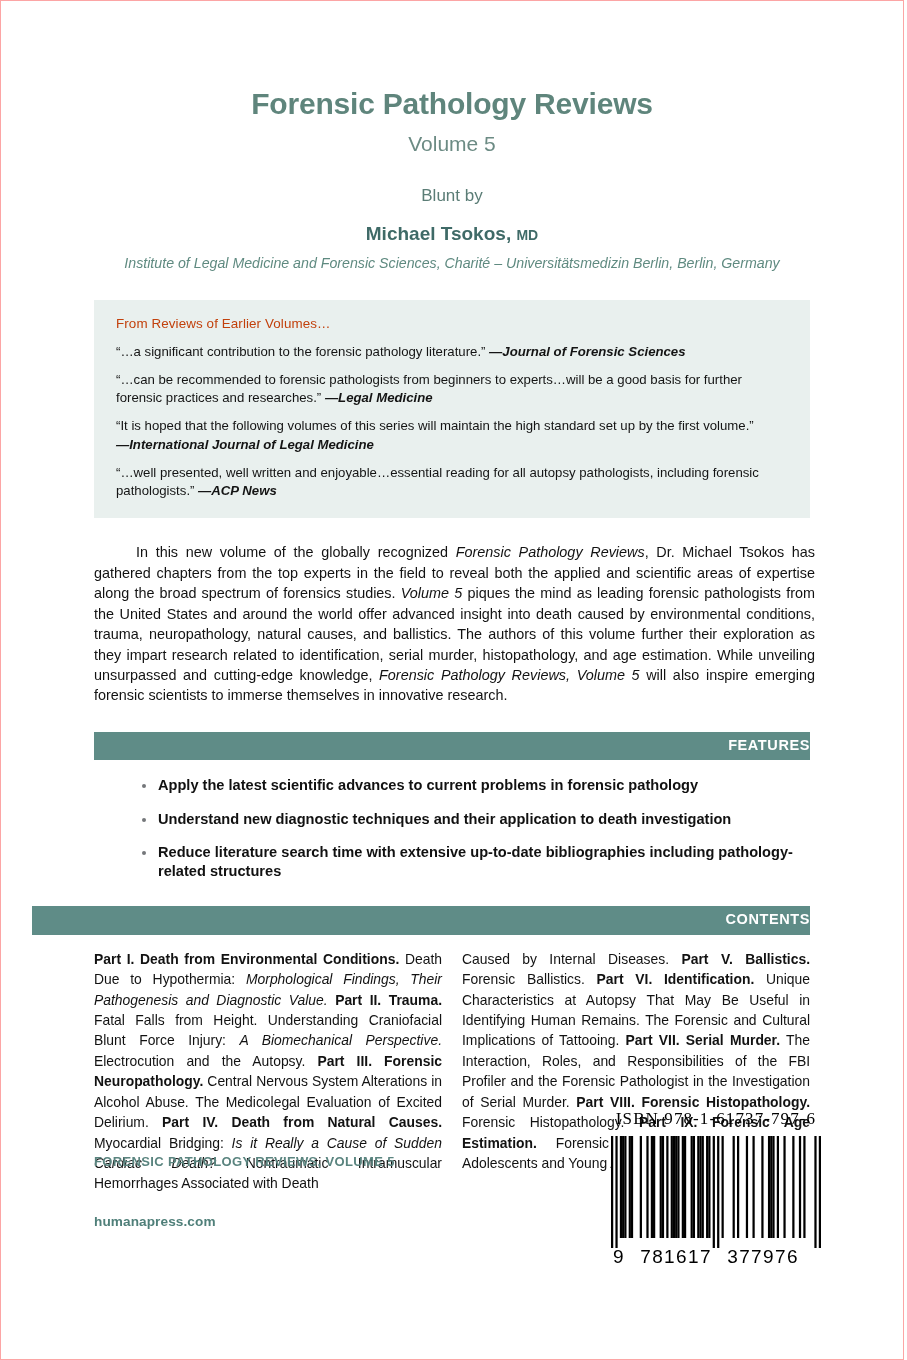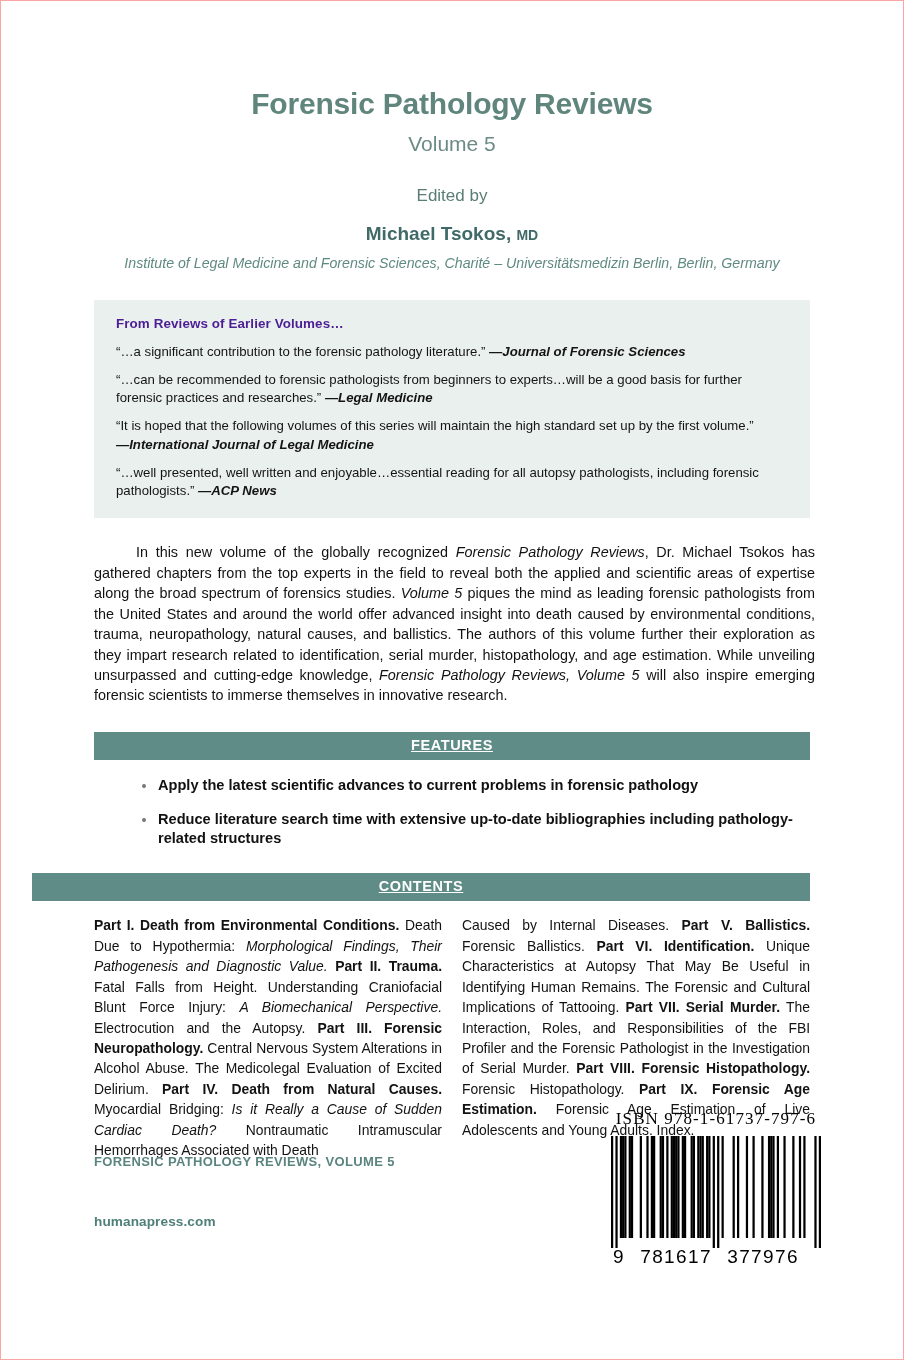--- a/index.html
+++ b/index.html
@@ -71,22 +71,22 @@
   }
 
   
   .reviews-box {
     margin: 28px 93px 0 93px;
     background: #e9f0ee;
     padding: 16px 22px 18px 22px;
   }
   .reviews-heading {
     font-size: 13.4px;
-    font-weight: bold;
-    color: #4c1d95;
+    font-weight: normal;
+    color: #c2410c;
     margin-bottom: 12px;
     letter-spacing: 0.1px;
   }
   .review-item {
     font-size: 13.2px;
     color: #141414;
     line-height: 1.38;
     margin-bottom: 10px;
     text-indent: 0;
     padding-left: 0;
@@ -108,27 +108,26 @@
     text-align: justify;
     text-indent: 42px;
   }
   .description i { font-style: italic; }
 
   
   .section-bar {
     margin: 26px 93px 0 93px;
     background: #5f8c87;
     color: #ffffff;
-    text-align: center;
+    text-align: right;
     font-size: 14.5px;
     font-weight: bold;
     letter-spacing: 0.6px;
     padding: 5px 0 6px 0;
     line-height: 1.2;
-    text-decoration: underline;
   }
   .section-bar.contents-bar {
     margin-top: 25px;
     margin-left: 31px;
   }
 
   
   .features-list {
     margin: 16px 93px 0 93px;
     padding: 0;
@@ -234,21 +233,21 @@
   }
 </style>
 </head>
 <body>
 
 <div class="cover">
 
   <div class="header">
     <div class="book-title">Forensic Pathology Reviews</div>
     <div class="book-volume">Volume 5</div>
-    <div class="edited-by">Edited by</div>
+    <div class="edited-by">Blunt by</div>
     <div class="editor-name">
       <span>Michael Tsokos</span><span>,</span>
       <span class="degree">MD</span>
     </div>
     <div class="editor-affil">Institute of Legal Medicine and Forensic Sciences, Charité – Universitätsmedizin Berlin, Berlin, Germany</div>
   </div>
 
   <div class="reviews-box">
     <div class="reviews-heading">From Reviews of Earlier Volumes…</div>
     <div id="reviews-list">
@@ -257,20 +256,21 @@
         <div class="review-item"><span class="cont">“It is hoped that the following volumes of this series will maintain the high standard set up by the first volume.”  </span><span class="src">—International Journal of Legal Medicine</span></div>
         <div class="review-item"><span class="cont">“…well presented, well written and enjoyable…essential reading for all autopsy pathologists, including forensic pathologists.”  </span><span class="src">—ACP News</span></div>
       </div>
   </div>
 
   <div class="description" id="description"><span>In this new volume of the globally recognized </span><i>Forensic Pathology Reviews</i><span>, Dr. Michael Tsokos has gathered chapters from the top experts in the field to reveal both the applied and scientific areas of expertise along the broad spectrum of forensics studies. </span><i>Volume 5</i><span> piques the mind as leading forensic pathologists from the United States and around the world offer advanced insight into death caused by environmental conditions, trauma, neuropathology, natural causes, and ballistics. The authors of this volume further their exploration as they impart research related to identification, serial murder, histopathology, and age estimation. While unveiling unsurpassed and cutting-edge knowledge, </span><i>Forensic Pathology Reviews, Volume 5</i><span> will also inspire emerging forensic scientists to immerse themselves in innovative research.</span></div>
 
   <div class="section-bar">FEATURES</div>
   <ul class="features-list" id="features-list">
       <li class="feature-item"><span class="feature-bullet"></span><span>Apply the latest scientific advances to current problems in forensic pathology</span></li>
+      <li class="feature-item"><span class="feature-bullet"></span><span>Understand new diagnostic techniques and their application to death investigation</span></li>
       <li class="feature-item"><span class="feature-bullet"></span><span>Reduce literature search time with extensive up-to-date bibliographies including pathology-related structures</span></li>
     </ul>
 
   <div class="section-bar contents-bar">CONTENTS</div>
   <div class="contents-cols">
     <div class="contents-col" id="contents-left"><b>Part I. Death from Environmental Conditions.</b><span> Death Due to Hypothermia: </span><i>Morphological Findings, Their Pathogenesis and Diagnostic Value.</i><span> </span><b>Part II. Trauma.</b><span> Fatal Falls from Height. Understanding Craniofacial Blunt Force Injury: </span><i>A Biomechanical Perspective.</i><span> Electrocution and the Autopsy. </span><b>Part III. Forensic Neuropathology.</b><span> Central Nervous System Alterations in Alcohol Abuse. The Medicolegal Evaluation of Excited Delirium. </span><b>Part IV. Death from Natural Causes.</b><span> Myocardial Bridging: </span><i>Is it Really a Cause of Sudden Cardiac Death?</i><span> Nontraumatic Intramuscular Hemorrhages Associated with Death</span></div>
     <div class="contents-col" id="contents-right"><span>Caused by Internal Diseases. </span><b>Part V. Ballistics.</b><span> Forensic Ballistics. </span><b>Part VI. Identification.</b><span> Unique Characteristics at Autopsy That May Be Useful in Identifying Human Remains. The Forensic and Cultural Implications of Tattooing. </span><b>Part VII. Serial Murder.</b><span> The Interaction, Roles, and Responsibilities of the FBI Profiler and the Forensic Pathologist in the Investigation of Serial Murder. </span><b>Part VIII. Forensic Histopathology.</b><span> Forensic Histopathology. </span><b>Part IX. Forensic Age Estimation.</b><span> Forensic Age Estimation of Live Adolescents and Young Adults. Index.</span></div>
   </div>
 
   <div class="footer">

